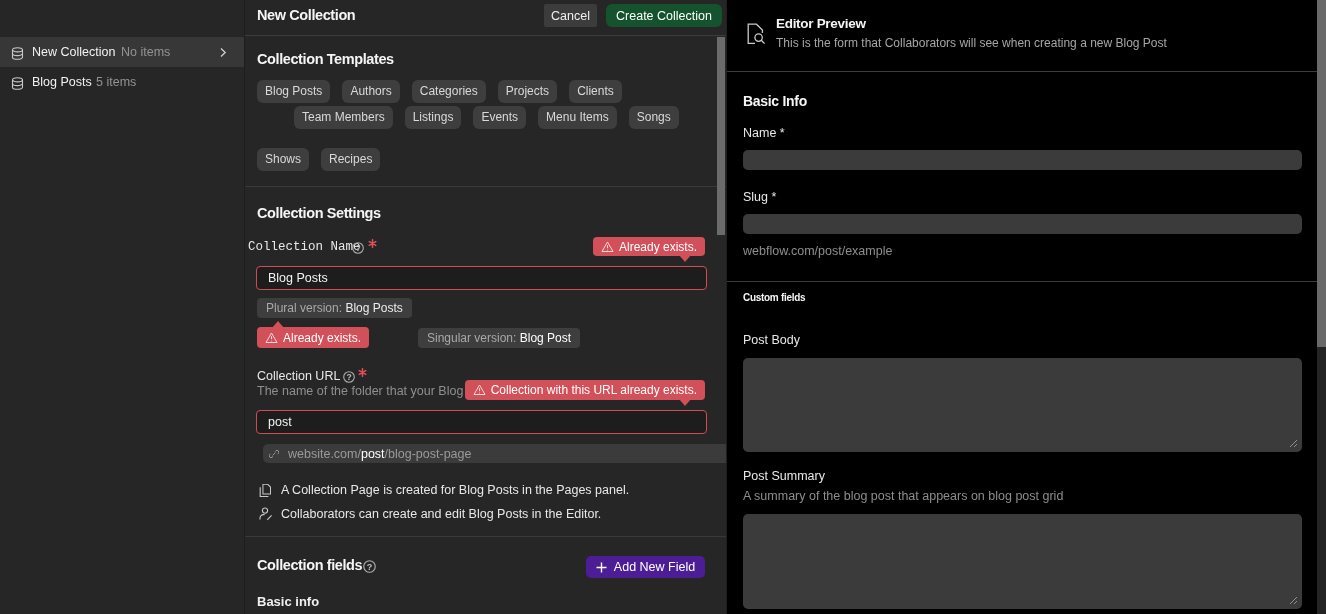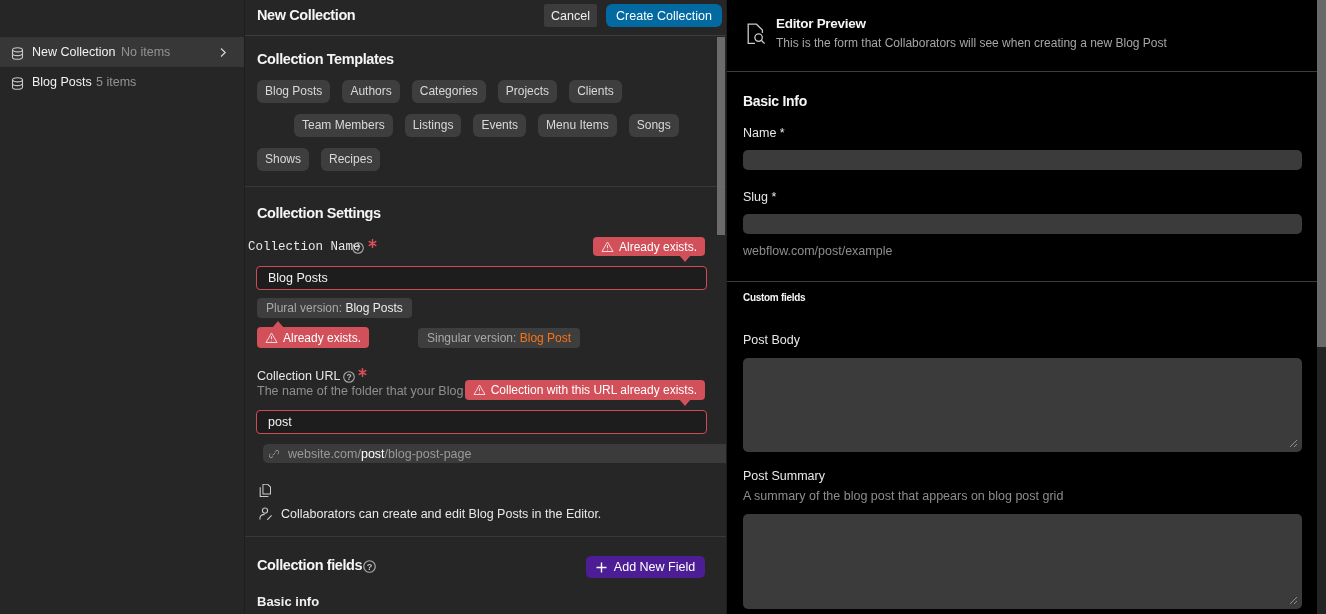--- a/index.html
+++ b/index.html
@@ -50,33 +50,33 @@
     <div class="abs" style="left:32px;top:8px;font-size:12.5px;color:#f2f2f2;">Blog Posts</div>
     <div class="abs" style="left:96px;top:8px;font-size:12.5px;color:#939393;">5 items</div>
   </div>
 </div>
 
 <div class="abs" style="left:245px;top:0;width:481px;height:614px;">
   <div class="abs" style="left:0;top:0;width:481px;height:36px;border-bottom:1px solid #3c3c3c;">
     <div class="abs bold" style="left:12px;top:7px;font-size:14.5px;letter-spacing:-0.4px;color:#f5f5f5;">New Collection</div>
     <div class="abs" style="left:299px;top:4px;width:53px;height:23px;background:#3c3c3c;border-radius:2px;
       color:#f0f0f0;font-size:12.5px;display:flex;align-items:center;justify-content:center;">Cancel</div>
-    <div class="abs" style="left:361px;top:4px;width:116px;height:23px;background:#0369a1;border-radius:6px;
+    <div class="abs" style="left:361px;top:4px;width:116px;height:23px;background:#14532d;border-radius:6px;
       color:#fff;font-size:12.5px;display:flex;align-items:center;justify-content:center;">Create Collection</div>
   </div>
 
   <div class="sect" style="left:12px;top:51px;">Collection Templates</div>
   <div class="row" style="left:12px;top:80px;">
     <span class="chip">Blog Posts</span>
       <span class="chip">Authors</span>
       <span class="chip">Categories</span>
       <span class="chip">Projects</span>
       <span class="chip">Clients</span>
   </div>
-  <div class="row" style="left:12px;top:114px;padding-left:37px;">
+  <div class="row" style="left:12px;top:106px;padding-left:37px;">
     <span class="chip">Team Members</span>
       <span class="chip">Listings</span>
       <span class="chip">Events</span>
       <span class="chip">Menu Items</span>
       <span class="chip">Songs</span>
   </div>
   <div class="row" style="left:12px;top:148px;">
     <span class="chip">Shows</span>
       <span class="chip">Recipes</span>
   </div>
@@ -104,21 +104,21 @@
   <div class="redtip" style="left:12px;top:327px;height:21px;">
     <svg width="13" height="12" viewBox="0 0 13 12" fill="none" stroke="#f7d7d9" stroke-width="1">
       <path d="M6.5 1 L12 10.5 H1 Z" stroke-linejoin="round"></path>
       <path d="M6.5 4.2 v3" stroke-width="1.1"></path>
         <circle cx="6.5" cy="8.9" r=".5" fill="#f7d7d9" stroke="none"></circle>
     </svg>Already exists.
     <div style="position:absolute;left:15px;top:-6px;width:0;height:0;border-left:6.5px solid transparent;border-right:6.5px solid transparent;border-bottom:7px solid #d25059;"></div>
   </div>
 
   <div class="abs" style="left:173px;top:328px;height:20px;background:#3e3e3e;border-radius:4px;
-      font-size:12px;line-height:20px;padding:0 9px;color:#a8a8a8;">Singular version:&nbsp;<span style="color:#f97316;">Blog Post</span></div>
+      font-size:12px;line-height:20px;padding:0 9px;color:#a8a8a8;">Singular version:&nbsp;<span style="color:#ffffff;">Blog Post</span></div>
 
   <div class="label12" style="left:12px;top:369px;">Collection URL</div>
   <svg class="abs" style="left:98px;top:371px;" width="12" height="12" viewBox="0 0 12 12" fill="none" stroke="#ababab">
     <circle cx="6" cy="6" r="5.3" stroke-width="1.1"></circle>
     <text x="6" y="9" fill="#bdbdbd" stroke="none" font-size="8.5" font-weight="bold" text-anchor="middle" font-family="Liberation Sans">?</text>
   </svg>
   <svg class="abs" style="left:113px;top:368px;" width="9" height="9" viewBox="0 0 10 10" stroke="#e05059" stroke-width="1.7" stroke-linecap="round">
     <path d="M5 0.8 V9.2 M1.4 2.9 L8.6 7.1 M8.6 2.9 L1.4 7.1"></path>
   </svg>
   <div class="label12 gray" style="left:12px;top:384px;">The name of the folder that your Blog Posts pages will be in</div>
@@ -130,20 +130,21 @@
       <path d="M7.2 3.2 l1 -1 a2.2 2.2 0 0 1 3.1 3.1 l-1 1 M4.8 8.8 l-1 1 a2.2 2.2 0 0 1 -3.1 -3.1 l1 -1"></path>
       <path d="M4.4 7.6 L7.6 4.4"></path>
     </svg>
     <span style="margin-left:9px;">website.com/<span style="color:#fff;">post</span>/blog-post-page</span>
   </div>
 
   <svg class="abs" style="left:14px;top:484px;" width="13" height="13" viewBox="0 0 13 13" fill="none" stroke="#c9c9c9" stroke-width="1.1">
     <path d="M3.2 1 h5.2 l3 3 v7.6 h-8.2 Z" transform="translate(1,-0.6) scale(0.92)"></path>
     <path d="M1.2 3.2 v9.4 h8.2"></path>
   </svg>
+  <div class="label12" style="left:36px;top:483px;">A Collection Page is created for Blog Posts in the Pages panel.</div>
 
   <svg class="abs" style="left:14px;top:507px;" width="14" height="14" viewBox="0 0 14 14" fill="none" stroke="#c9c9c9" stroke-width="1.1">
     <circle cx="6" cy="3.6" r="2.6"></circle>
     <path d="M1 12.6 v-1.6 a3.4 3.4 0 0 1 3.4 -3.4 h1.2"></path>
     <path d="M8.2 12.8 L12.6 8.4"></path>
   </svg>
   <div class="label12" style="left:36px;top:507px;">Collaborators can create and edit Blog Posts in the Editor.</div>
 
   <div class="hline" style="left:0;top:536px;width:481px;"></div>
 

